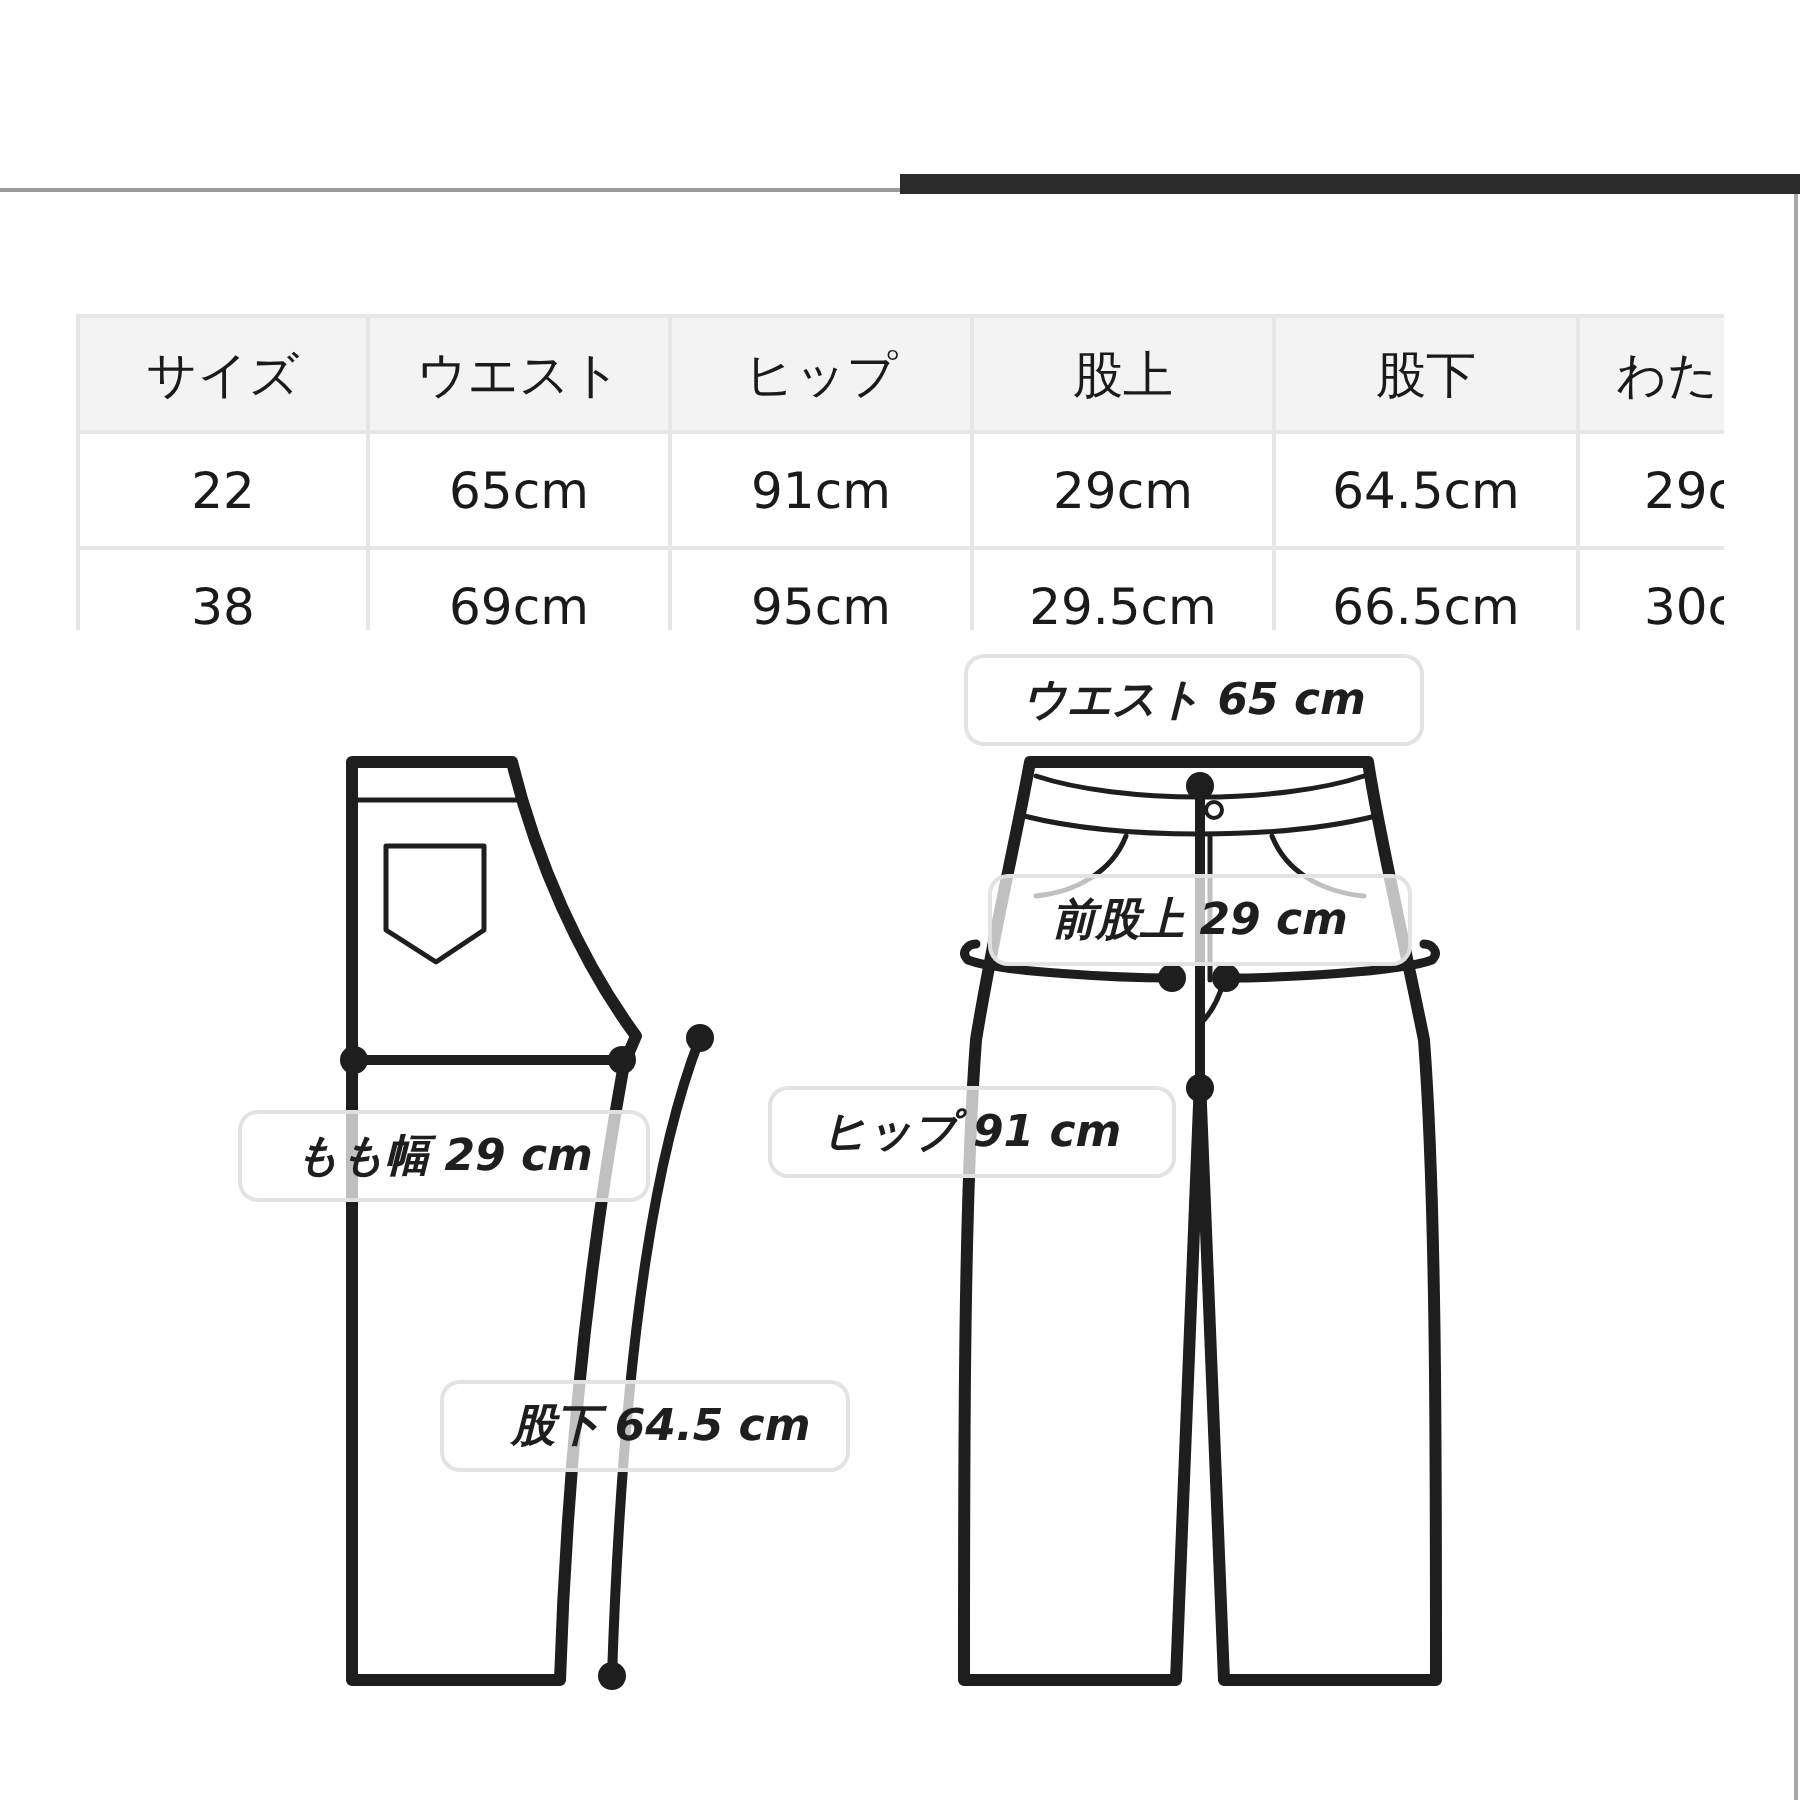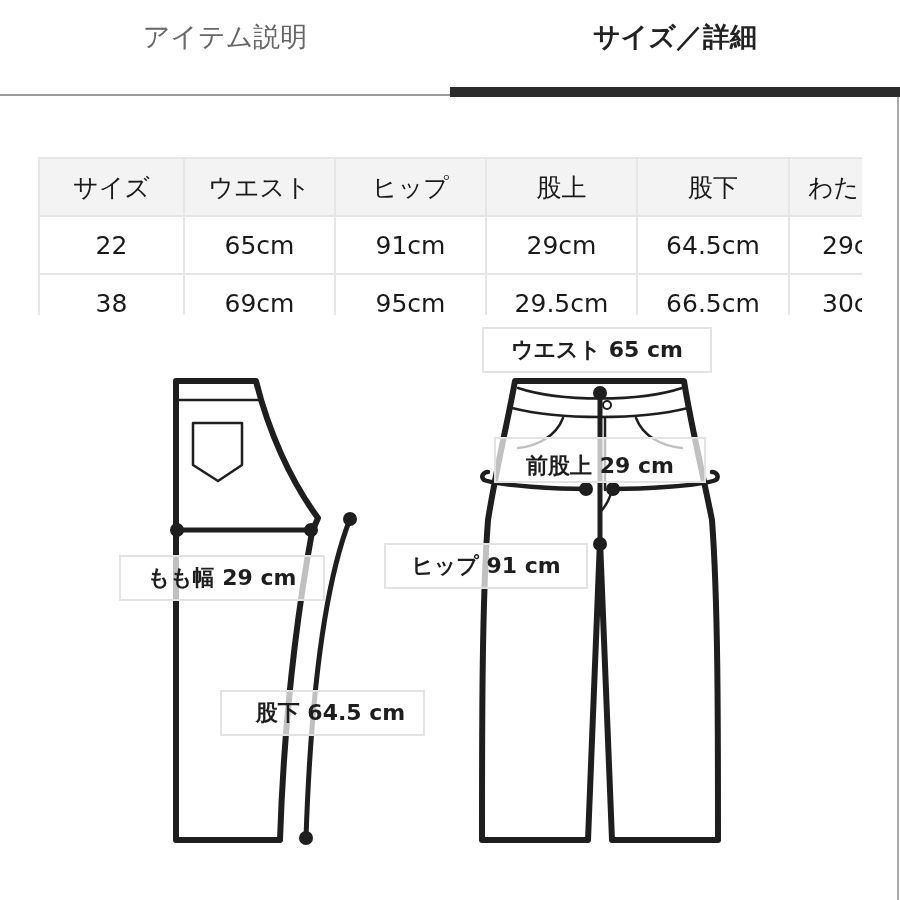--- a/index.html
+++ b/index.html
@@ -27,36 +27,30 @@
     border: 2px solid #e6e6e6; height: 48px; padding: 4px; text-align: center;
     font-weight: normal; font-size: 25px; color: #1a1a1a; white-space: nowrap; overflow: hidden;
   }
   th { background: #f3f3f3; }
   col.c0 { width: 145px; } col.c1 { width: 151px; } col.c2 { width: 151px; }
   col.c3 { width: 151px; } col.c4 { width: 152px; } col.c5 { width: 150px; }
 
   .diagram { position: absolute; left: 0; top: 0; width: 900px; height: 900px; }
   .label {
     position: absolute; height: 46px; box-sizing: border-box;
-    border: 2px solid rgba(225,225,225,0.95); border-radius: 0;
+    border: 2px solid rgba(225,225,225,0.95); border-radius: 10px;
     background: rgba(255,255,255,0.72);
     display: flex; align-items: center; justify-content: center;
-    font-size: 22px; font-weight: bold; color: #1e1e1e; white-space: nowrap;
+    font-size: 22px; font-weight: bold; color: #1e1e1e; white-space: nowrap; font-style: italic;
   }
 </style>
 </head>
 <body>
 
 <div class="tabs">
-  <div class="tab tab-desc">
-    <span>アイテム説明</span>
-  </div>
-  <div class="tab tab-size">
-    <span>サイズ／詳細</span>
-  </div>
   <div class="tab-underline-inactive"></div>
   <div class="tab-underline-active"></div>
 </div>
 
 <div class="right-rule"></div>
 
 <div class="table-wrap">
   <table>
     <colgroup>
       <col class="c0">
@@ -136,21 +130,21 @@
     <circle cx="586" cy="489" r="7"></circle>
     <circle cx="613" cy="489" r="7"></circle>
     <circle cx="600" cy="544" r="7"></circle>
   </g>
   <circle cx="607" cy="405" r="4" fill="#ffffff" stroke="#1e1e1e" stroke-width="2"></circle>
 </svg>
 
 <div class="label" style="left:482px;top:327px;width:230px;">
   <span>ウエスト 65 cm</span>
 </div>
-<div class="label" style="left:494px;top:437px;width:212px;align-items:flex-end;">
+<div class="label" style="left:494px;top:437px;width:212px;">
   <span>前股上 29 cm</span>
 </div>
 <div class="label" style="left:384px;top:543px;width:204px;">
   <span>ヒップ 91 cm</span>
 </div>
 <div class="label" style="left:119px;top:555px;width:206px;">
   <span>もも幅 29 cm</span>
 </div>
 <div class="label" style="left:220px;top:690px;width:205px;padding-left:16px;">
   <span>股下 64.5 cm</span>

